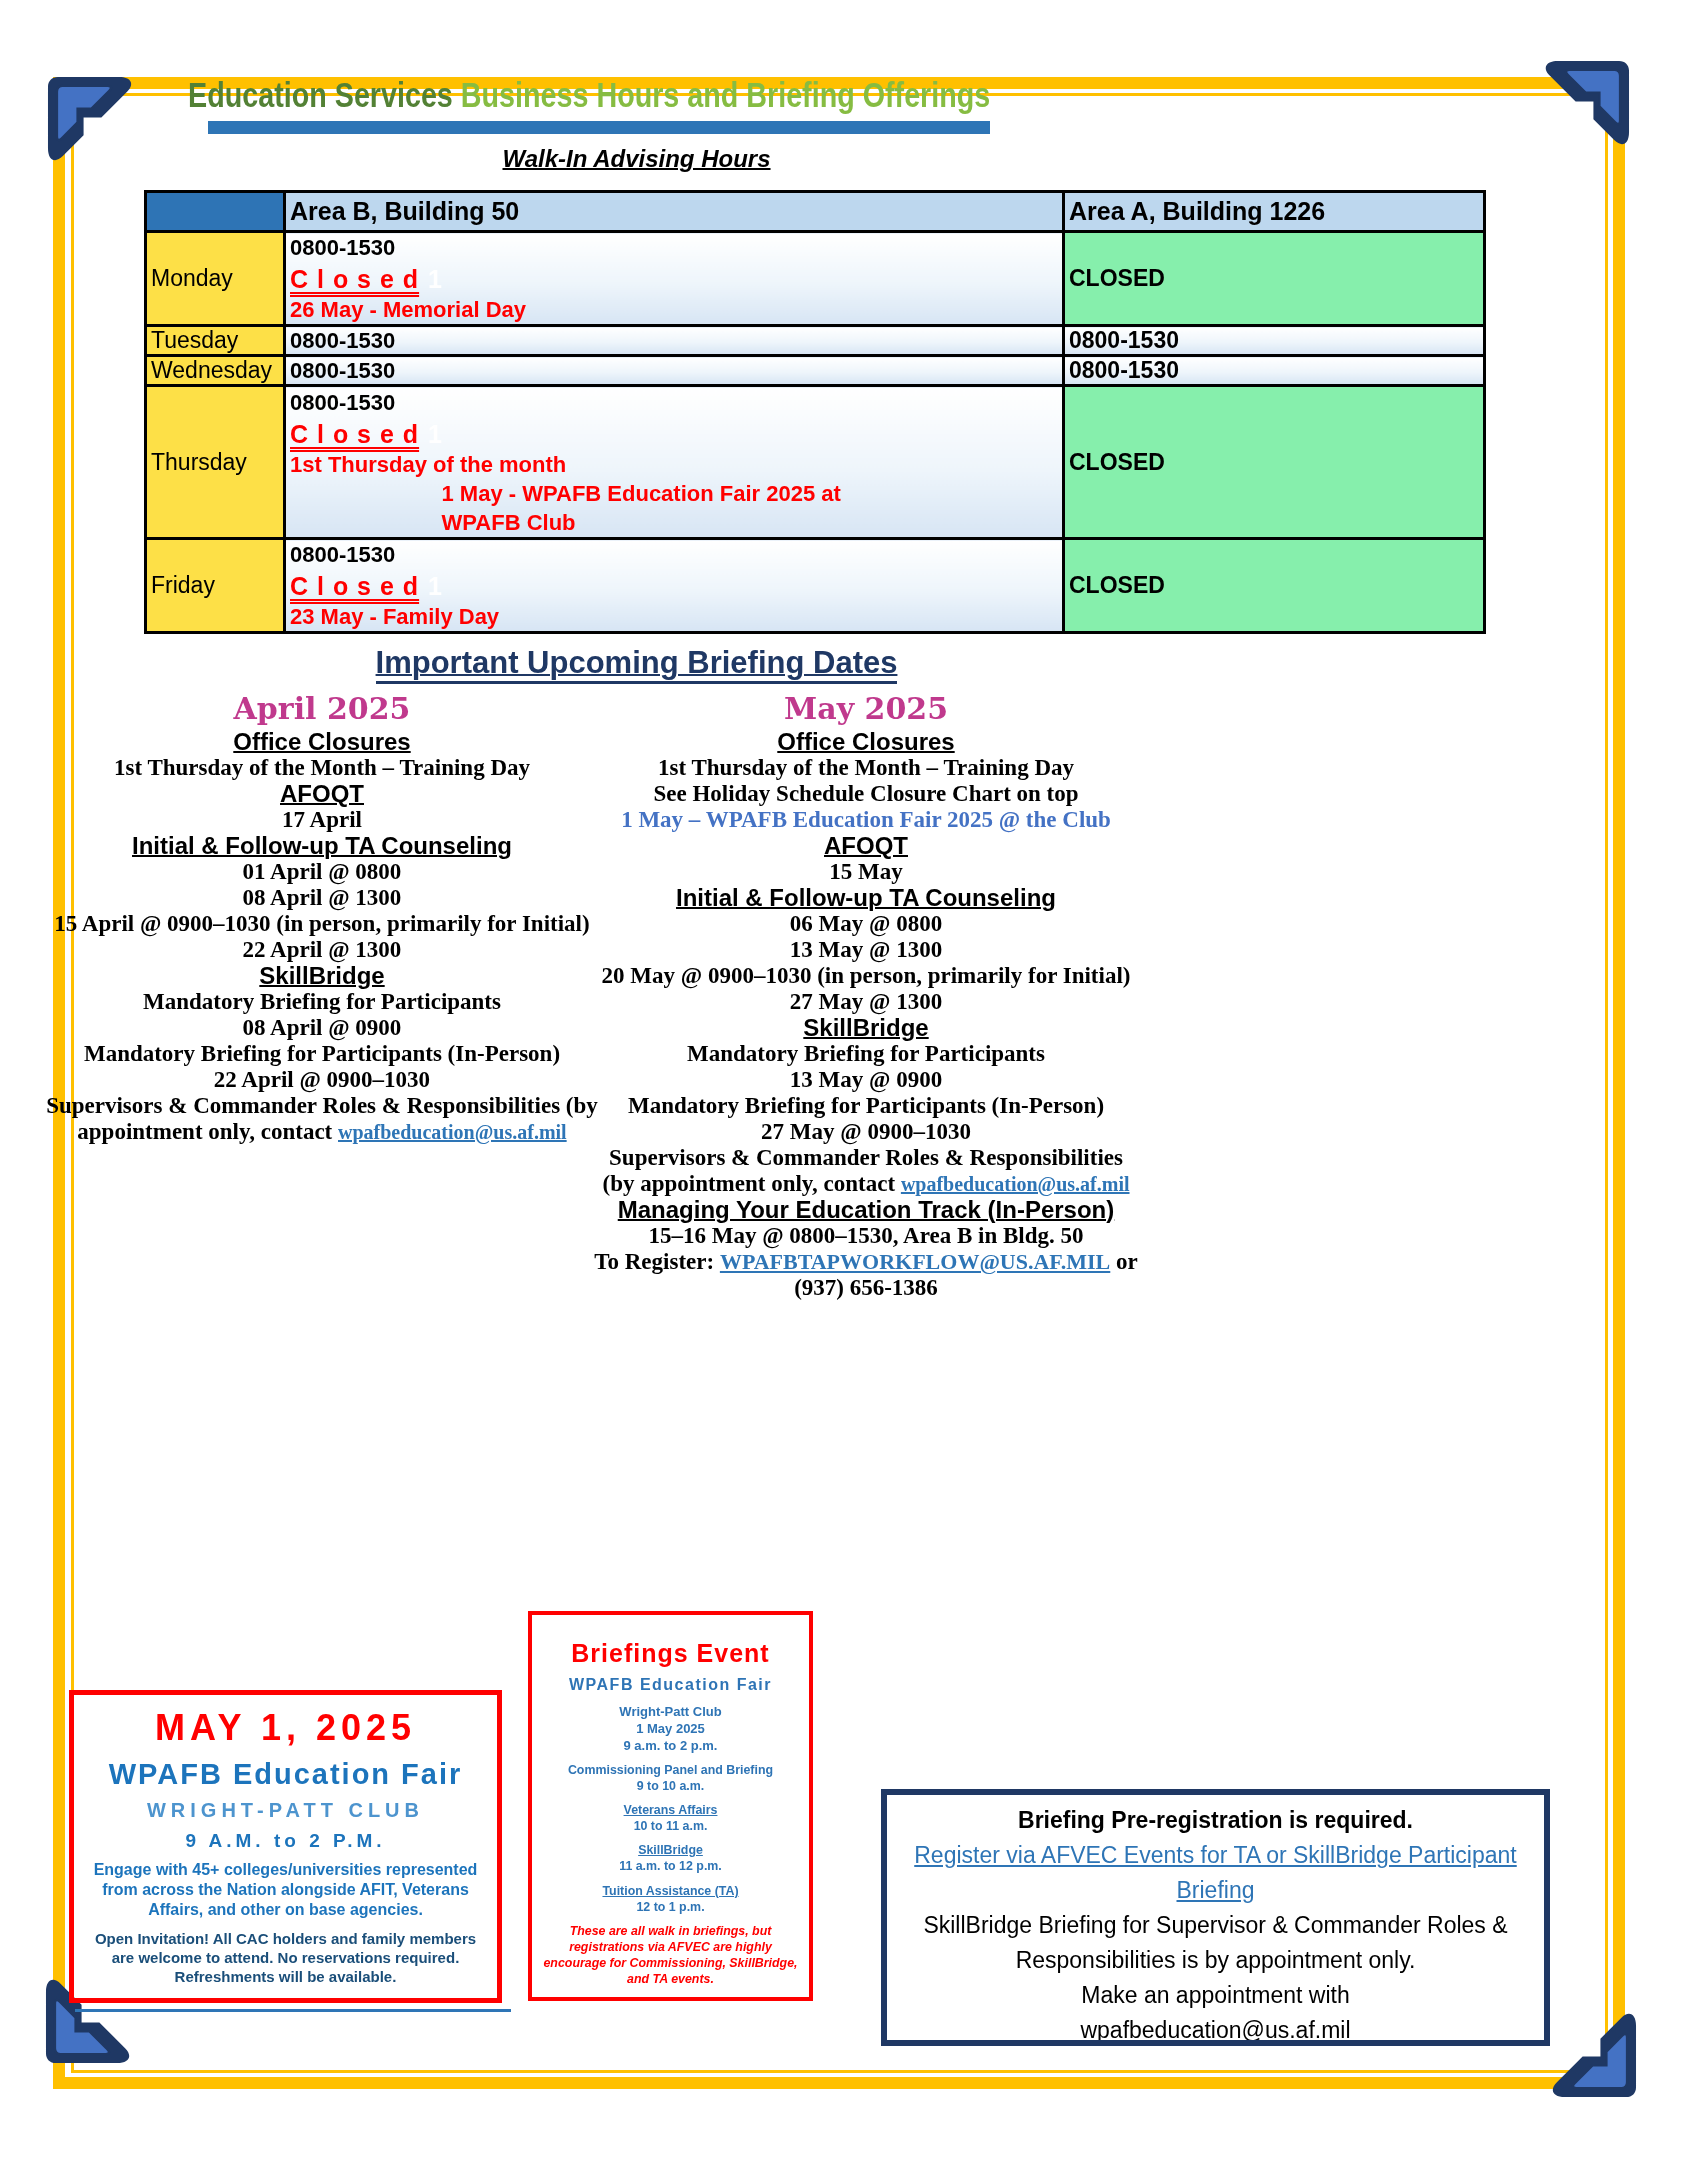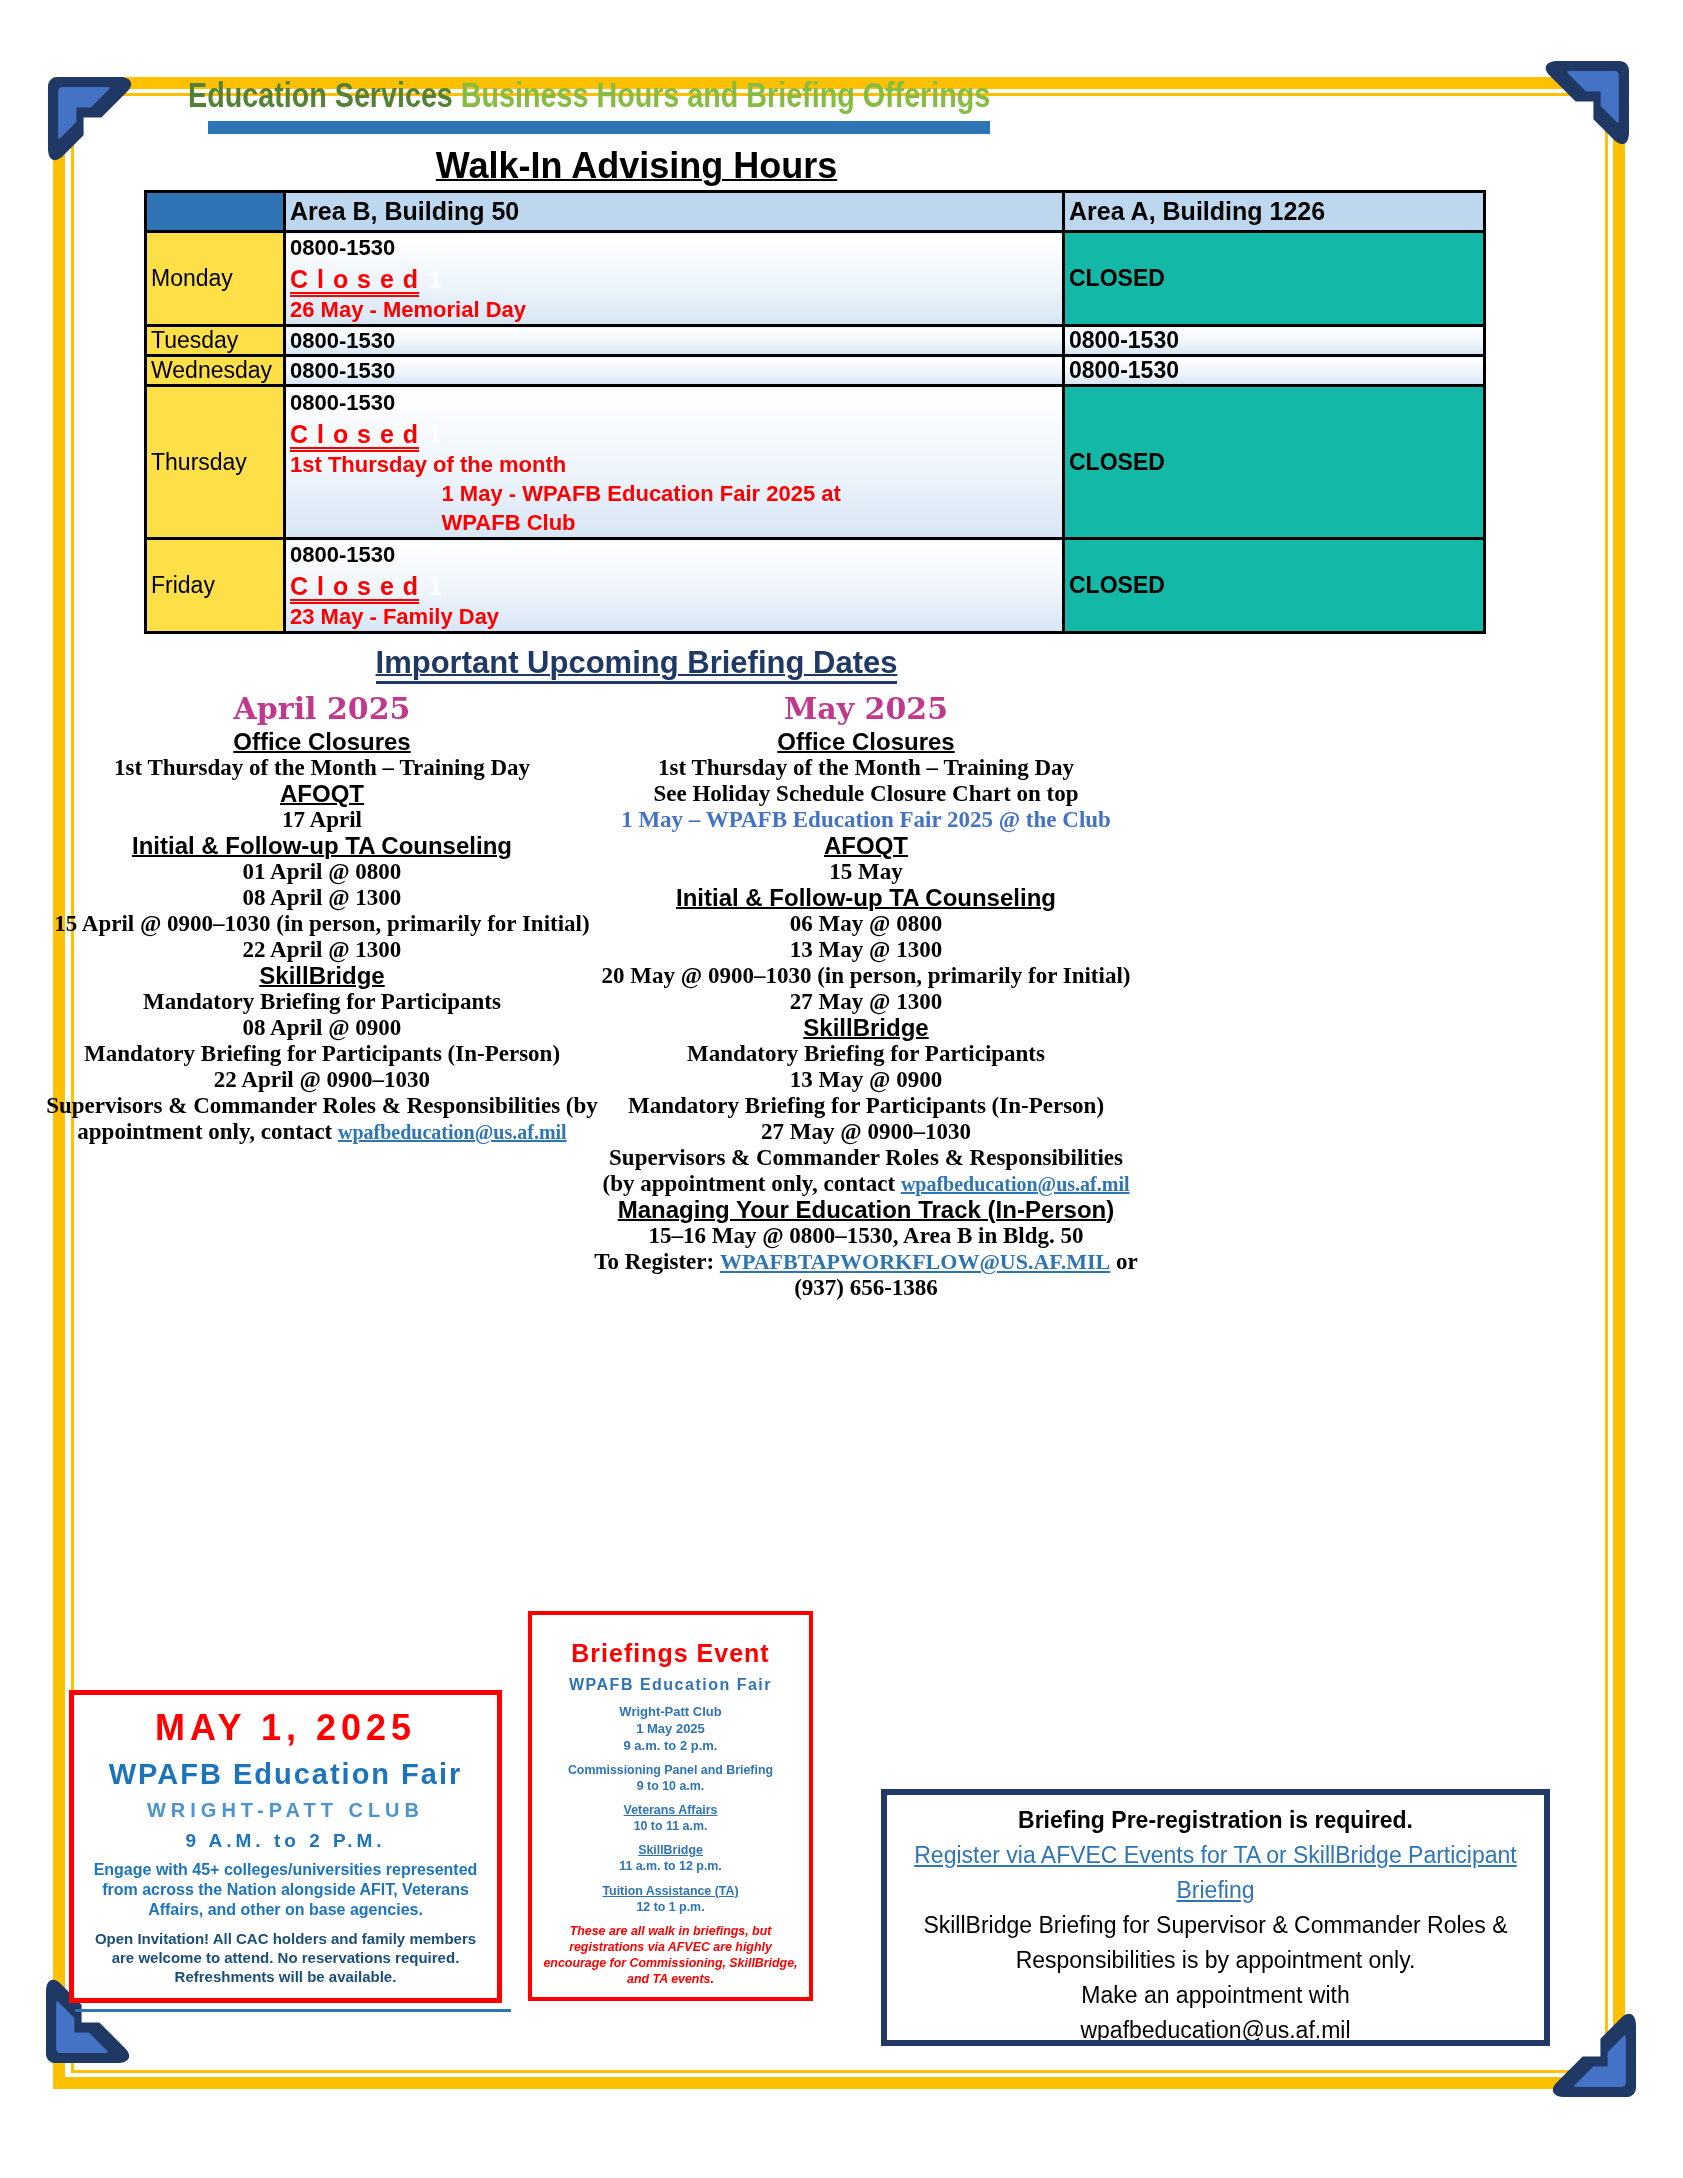--- a/index.html
+++ b/index.html
@@ -15,31 +15,31 @@
   .corner.br{transform:scale(-1,-1);}
 
   
   .title{position:absolute;left:0;top:75px;width:1178px;text-align:center;white-space:nowrap;}
   .title-scale{display:inline-block;transform:scaleX(0.82);transform-origin:center;font-weight:bold;font-size:35px;}
   .t1{color:#538135;}
   .t2{color:#86BC42;}
   .title-bar{position:absolute;left:208px;top:121px;width:782px;height:13px;background:#2E75B6;}
 
   .walkin-heading{position:absolute;left:0;top:145px;width:1273px;text-align:center;}
-  .walkin-heading span{font-weight:bold;font-size:36px;text-decoration:underline;text-decoration-thickness:2px;}
+  .walkin-heading span{font-weight:bold;font-size:24px;text-decoration:underline;text-decoration-thickness:2px;font-style:italic;}
 
   
   table.hours{position:absolute;left:144px;top:190px;border-collapse:collapse;table-layout:fixed;width:1339px;}
   table.hours td{border:3px solid #000;text-align:left;vertical-align:middle;padding:0 4px;overflow:hidden;}
   td.hdrblank{background:#2E74B5;}
   td.hdrcell{background:#BDD7EE;font-weight:bold;font-size:25px;}
   td.day{background:#fde047;font-weight:normal;font-size:23px;}
   td.bcell,td.acell{background:linear-gradient(180deg,#ffffff 0%,#eef5fb 55%,#d7e5f4 100%);}
   td.acell{font-weight:bold;font-size:23px;}
-  td.acell.solid{background:#14b8a6;}
+  td.acell.solid{background:#86efac;}
   td.bcell.plain{font-weight:bold;font-size:22px;}
   .hrs{font-weight:bold;font-size:22px;line-height:30px;}
   .closedred{color:#FF0000;font-weight:bold;font-size:25px;letter-spacing:1px;line-height:32px;
              text-decoration-line:underline;text-decoration-style:double;text-decoration-thickness:2px;text-underline-offset:4px;}
   .closedwhite{color:#FFFFFF;font-weight:bold;font-size:25px;margin-left:9px;}
   .note{color:#FF0000;font-weight:bold;font-size:22px;line-height:29px;}
   .note.narrow{max-width:465px;margin:0 auto;}
 
   
   .imp-heading{position:absolute;left:0;top:645px;width:1273px;text-align:center;}

